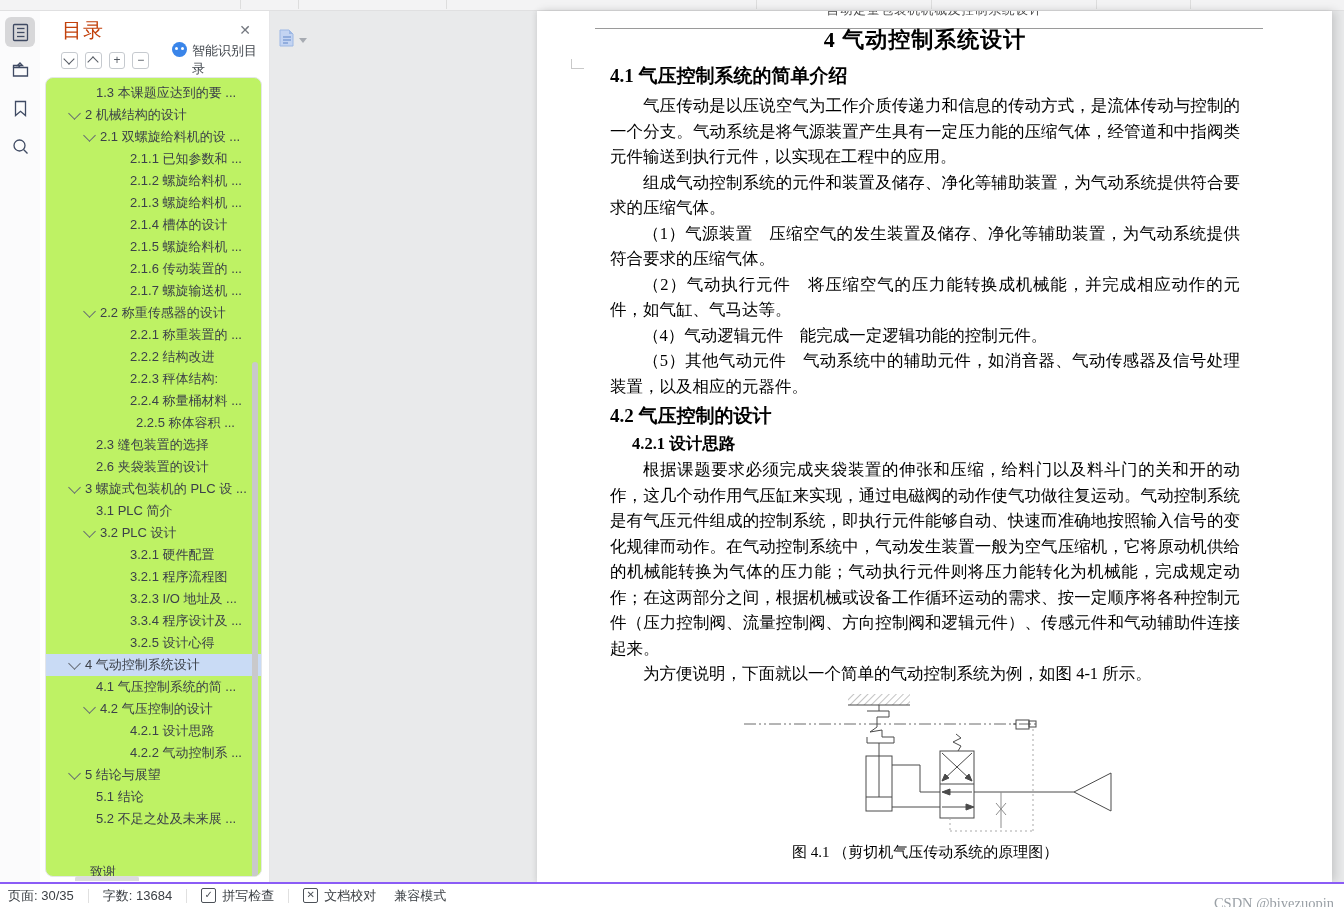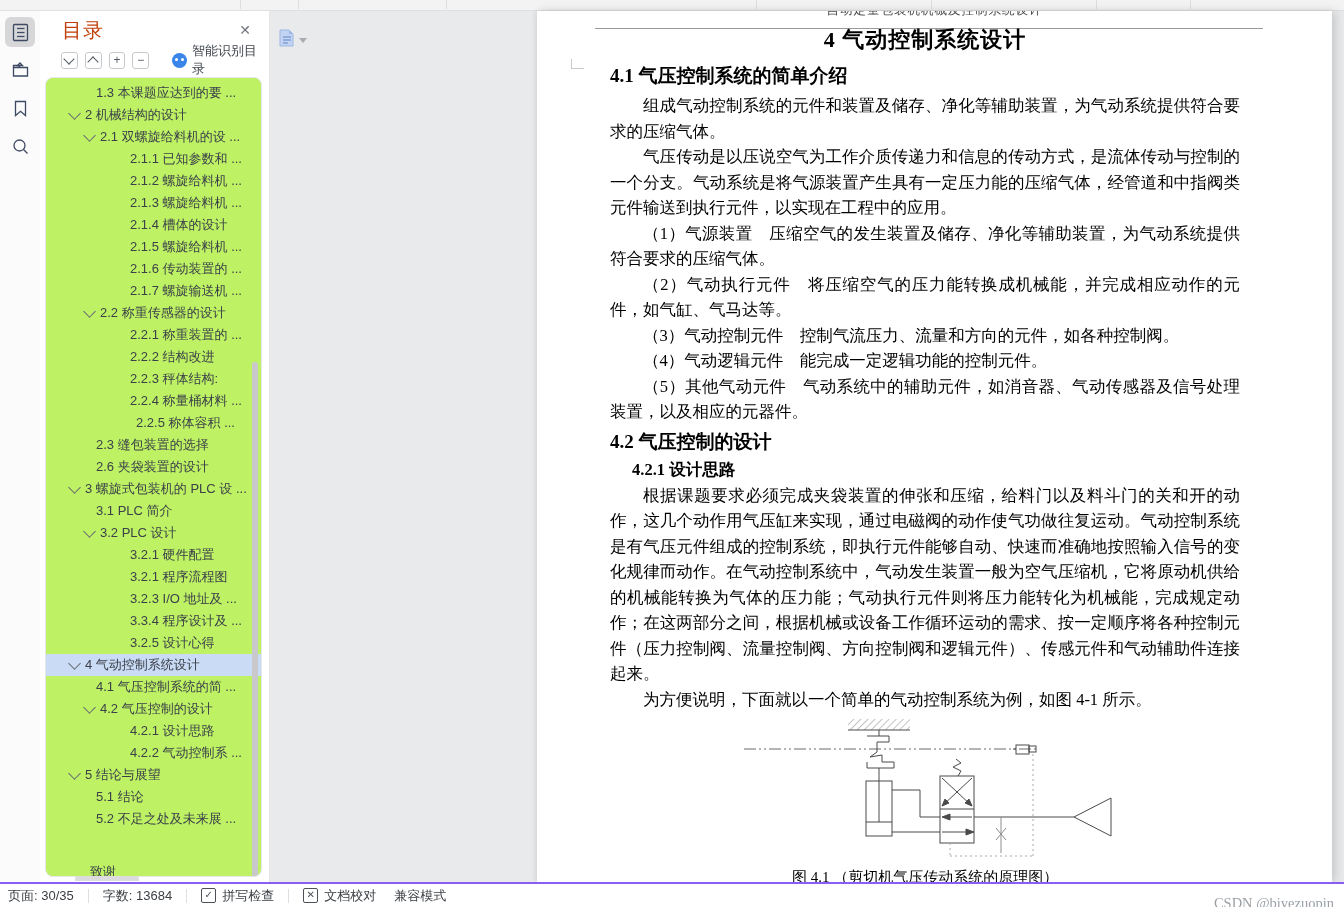--- a/index.html
+++ b/index.html
@@ -18,21 +18,21 @@
   .rail-btn.active{background:#d7d7d9;}
   .rail svg{display:block;}
   
   .sidebar{position:absolute;left:40px;top:11px;width:230px;height:871px;background:#ffffff;border-right:1px solid #e6e6e8;box-sizing:border-box;}
   .sb-title{position:absolute;left:22px;top:6px;font-size:20px;color:#c2410c;letter-spacing:1px;}
   .sb-close{position:absolute;right:18px;top:12px;font-size:14px;color:#73777f;cursor:pointer;line-height:14px;}
   .sb-tools{position:absolute;left:21px;top:40px;height:18px;display:flex;align-items:center;}
   .sq-btn{width:17px;height:17px;border:1px solid #c6cacf;border-radius:3px;margin-right:7px;box-sizing:border-box;display:flex;align-items:center;justify-content:center;color:#555b63;font-size:12px;line-height:1;cursor:pointer;background:#fff;}
   .chev-css{width:7px;height:7px;border-left:1.4px solid #555b63;border-bottom:1.4px solid #555b63;transform:rotate(-45deg);margin-top:-3px;}
   .chev-css.up{transform:rotate(135deg);margin-top:3px;}
-  .smart{display:flex;align-items:center;margin-left:16px;cursor:pointer;}
+  .smart{display:flex;align-items:flex-start;margin-left:16px;cursor:pointer;}
   .smart-ico{width:15px;height:15px;border-radius:50%;background:#3a85e9;position:relative;margin-right:5px;}
   .smart-ico i{position:absolute;width:3px;height:3px;border-radius:50%;background:#fff;top:5px;}
   .smart-ico i.l{left:3px;} .smart-ico i.r{left:9px;}
   .smart-label{font-size:13px;color:#41464d;}
   .toc-panel{position:absolute;left:5px;top:66px;width:217px;height:800px;border:1px solid #e4e6e9;border-radius:8px;box-sizing:border-box;overflow:hidden;background:#bef264;}
   .toc-list{position:absolute;left:0;top:4px;width:100%;}
   .toc-item{height:22px;line-height:22px;font-size:13px;color:#3c4149;display:flex;align-items:center;white-space:nowrap;overflow:hidden;cursor:pointer;box-sizing:border-box;}
   .toc-item.sel{background:#c9dbf5;}
   .toc-item .chev{width:8px;height:8px;border-left:1.2px solid #646a73;border-bottom:1.2px solid #646a73;transform:rotate(-45deg);margin-right:6px;margin-top:-3px;flex:0 0 auto;}
   .toc-item .tlabel{overflow:hidden;text-overflow:clip;}
@@ -282,25 +282,24 @@
     </span>
     <span class="caret"></span>
   </div>
   <div class="page">
     <div class="page-header">自动定量包装机机械及控制系统设计</div>
     <div class="header-rule"></div>
     <div class="corner-mark"></div>
     <div class="content">
         <div class="blk-title">4  气动控制系统设计</div>
         <div class="blk-h2">4.1  气压控制系统的简单介绍</div>
+        <p class="blk-p">气压传动是以压说空气为工作介质传递力和信息的传动方式，是流体传动与控制的一个分支。气动系统是将气源装置产生具有一定压力能的压缩气体，经管道和中指阀类元件输送到执行元件，以实现在工程中的应用。</p>
         <p class="blk-p">组成气动控制系统的元件和装置及储存、净化等辅助装置，为气动系统提供符合要求的压缩气体。</p>
-        <p class="blk-p">气压传动是以压说空气为工作介质传递力和信息的传动方式，是流体传动与控制的一个分支。气动系统是将气源装置产生具有一定压力能的压缩气体，经管道和中指阀类元件输送到执行元件，以实现在工程中的应用。</p>
         <p class="blk-p">（1）气源装置　压缩空气的发生装置及储存、净化等辅助装置，为气动系统提供符合要求的压缩气体。</p>
         <p class="blk-p">（2）气动执行元件　将压缩空气的压力能转换成机械能，并完成相应动作的元件，如气缸、气马达等。</p>
-        <p class="blk-p">（3）气动控制元件　控制气流压力、流量和方向的元件，如各种控制阀。</p>
         <p class="blk-p">（4）气动逻辑元件　能完成一定逻辑功能的控制元件。</p>
         <p class="blk-p">（5）其他气动元件　气动系统中的辅助元件，如消音器、气动传感器及信号处理装置，以及相应的元器件。</p>
         <div class="blk-h2">4.2  气压控制的设计</div>
         <div class="blk-h3">4.2.1  设计思路</div>
         <p class="blk-p">根据课题要求必须完成夹袋装置的伸张和压缩，给料门以及料斗门的关和开的动作，这几个动作用气压缸来实现，通过电磁阀的动作使气功做往复运动。气动控制系统是有气压元件组成的控制系统，即执行元件能够自动、快速而准确地按照输入信号的变化规律而动作。在气动控制系统中，气动发生装置一般为空气压缩机，它将原动机供给的机械能转换为气体的压力能；气动执行元件则将压力能转化为机械能，完成规定动作；在这两部分之间，根据机械或设备工作循环运动的需求、按一定顺序将各种控制元件（压力控制阀、流量控制阀、方向控制阀和逻辑元件）、传感元件和气动辅助件连接起来。</p>
         <p class="blk-p">为方便说明，下面就以一个简单的气动控制系统为例，如图 4-1 所示。</p>
         <div class="fig-wrap">
     <svg width="400" height="150" viewBox="0 0 400 150">
       <defs>
         <pattern id="hatch" width="5" height="5" patternUnits="userSpaceOnUse" patternTransform="rotate(45)">

